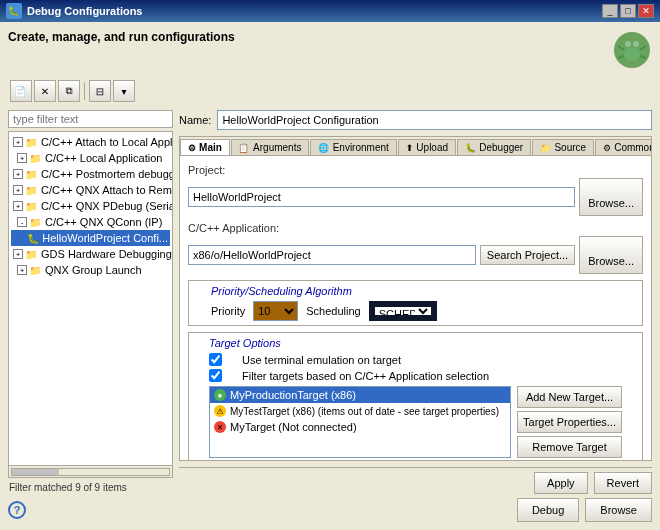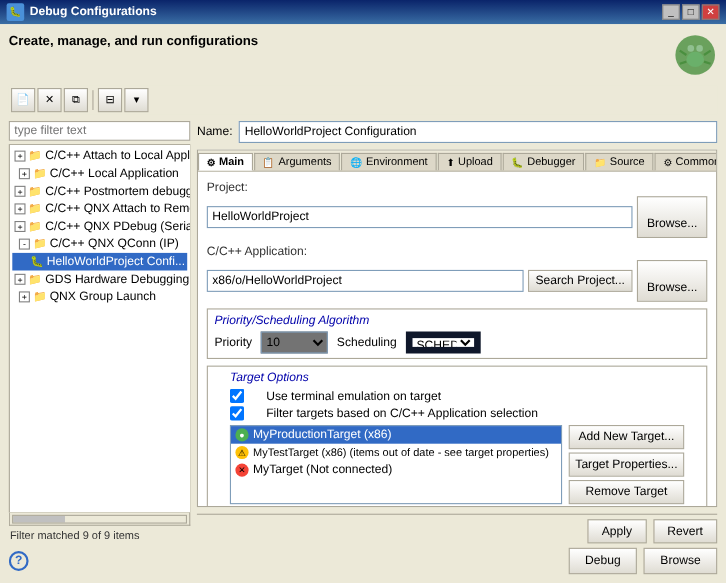--- a/index.html
+++ b/index.html
@@ -294,40 +294,40 @@
       padding: 2px 6px;
       font-size: 11px;
       cursor: pointer;
       height: 20px;
       white-space: nowrap;
     }
 
     
     .priority-section {
       border: 1px solid #aca899;
-      padding: 4px 6px;
+      padding: 4px 22px;
       margin-bottom: 6px;
     }
     .priority-legend {
       font-size: 11px;
       color: #0000aa;
       font-style: italic;
       margin-bottom: 4px;
     }
     .priority-row {
       display: flex;
       align-items: center;
       gap: 8px;
     }
     .priority-select {
-      width: 61px;
+      width: 45px;
       height: 20px;
       border: 1px solid #7f9db9;
       font-size: 11px;
-      background: #737373;
+      background: #a16207;
     }
     .scheduling-select {
       width: 68px;
       height: 20px;
       border: 6px solid #0f172a;
       font-size: 11px;
       background: white;
     }
 
     

